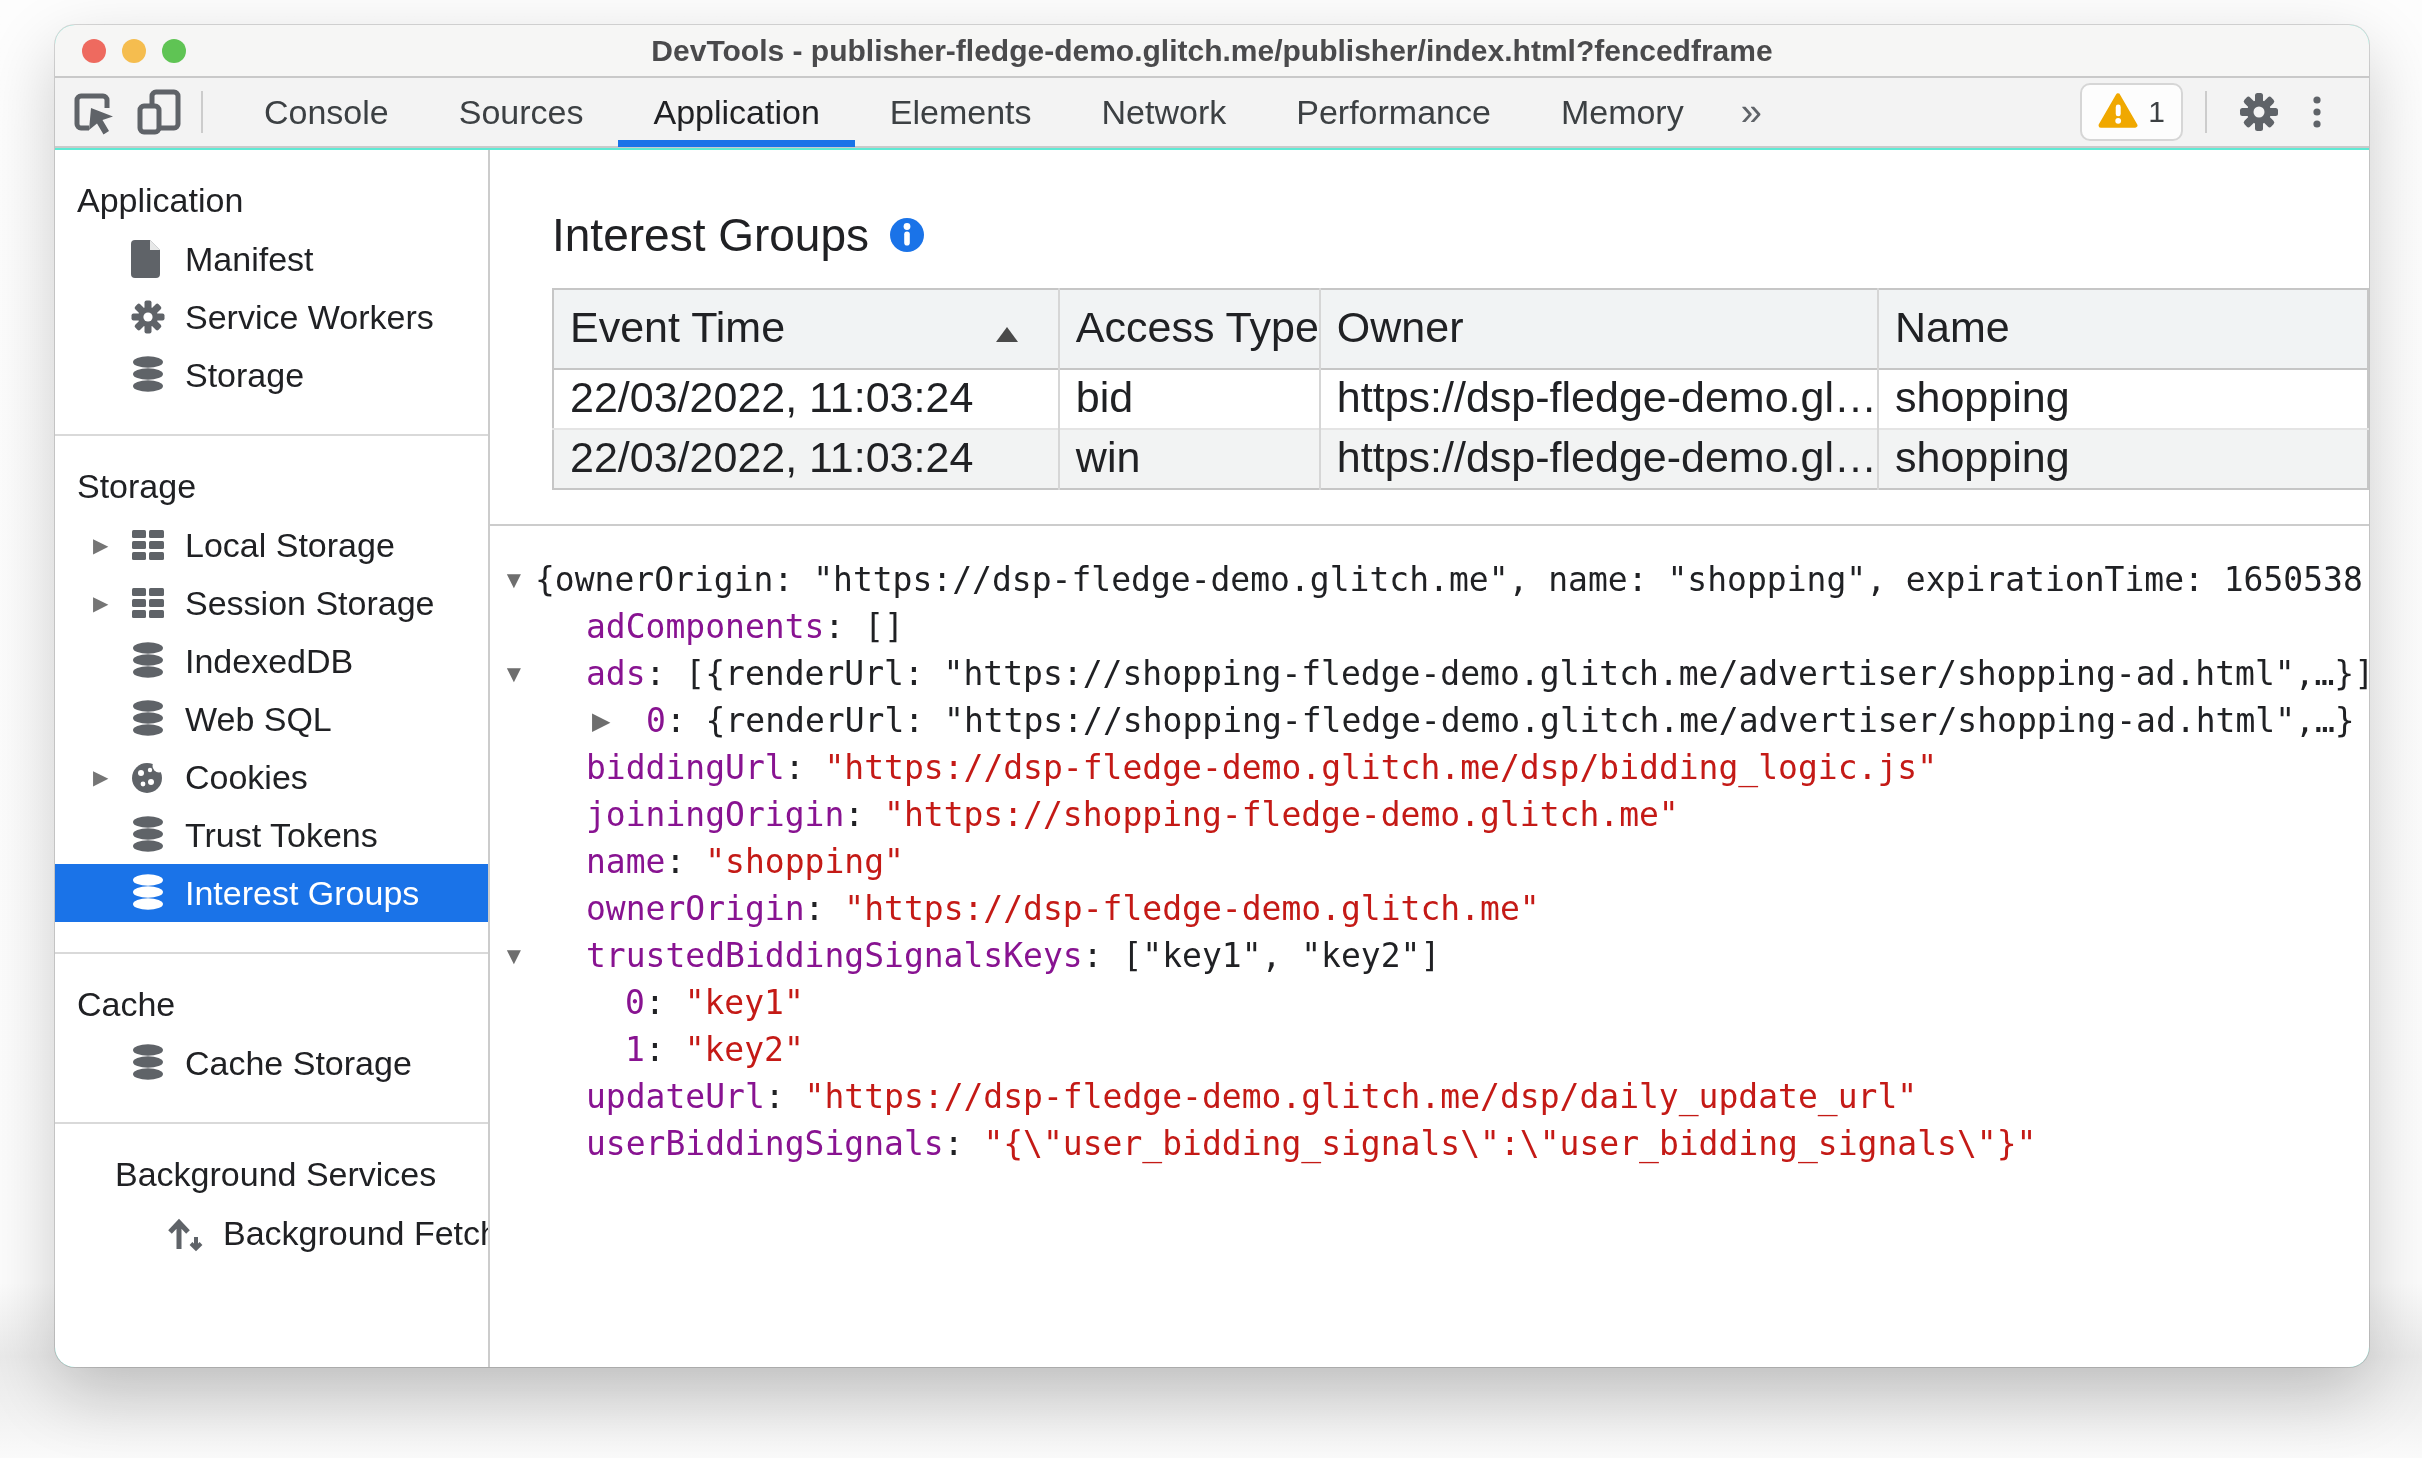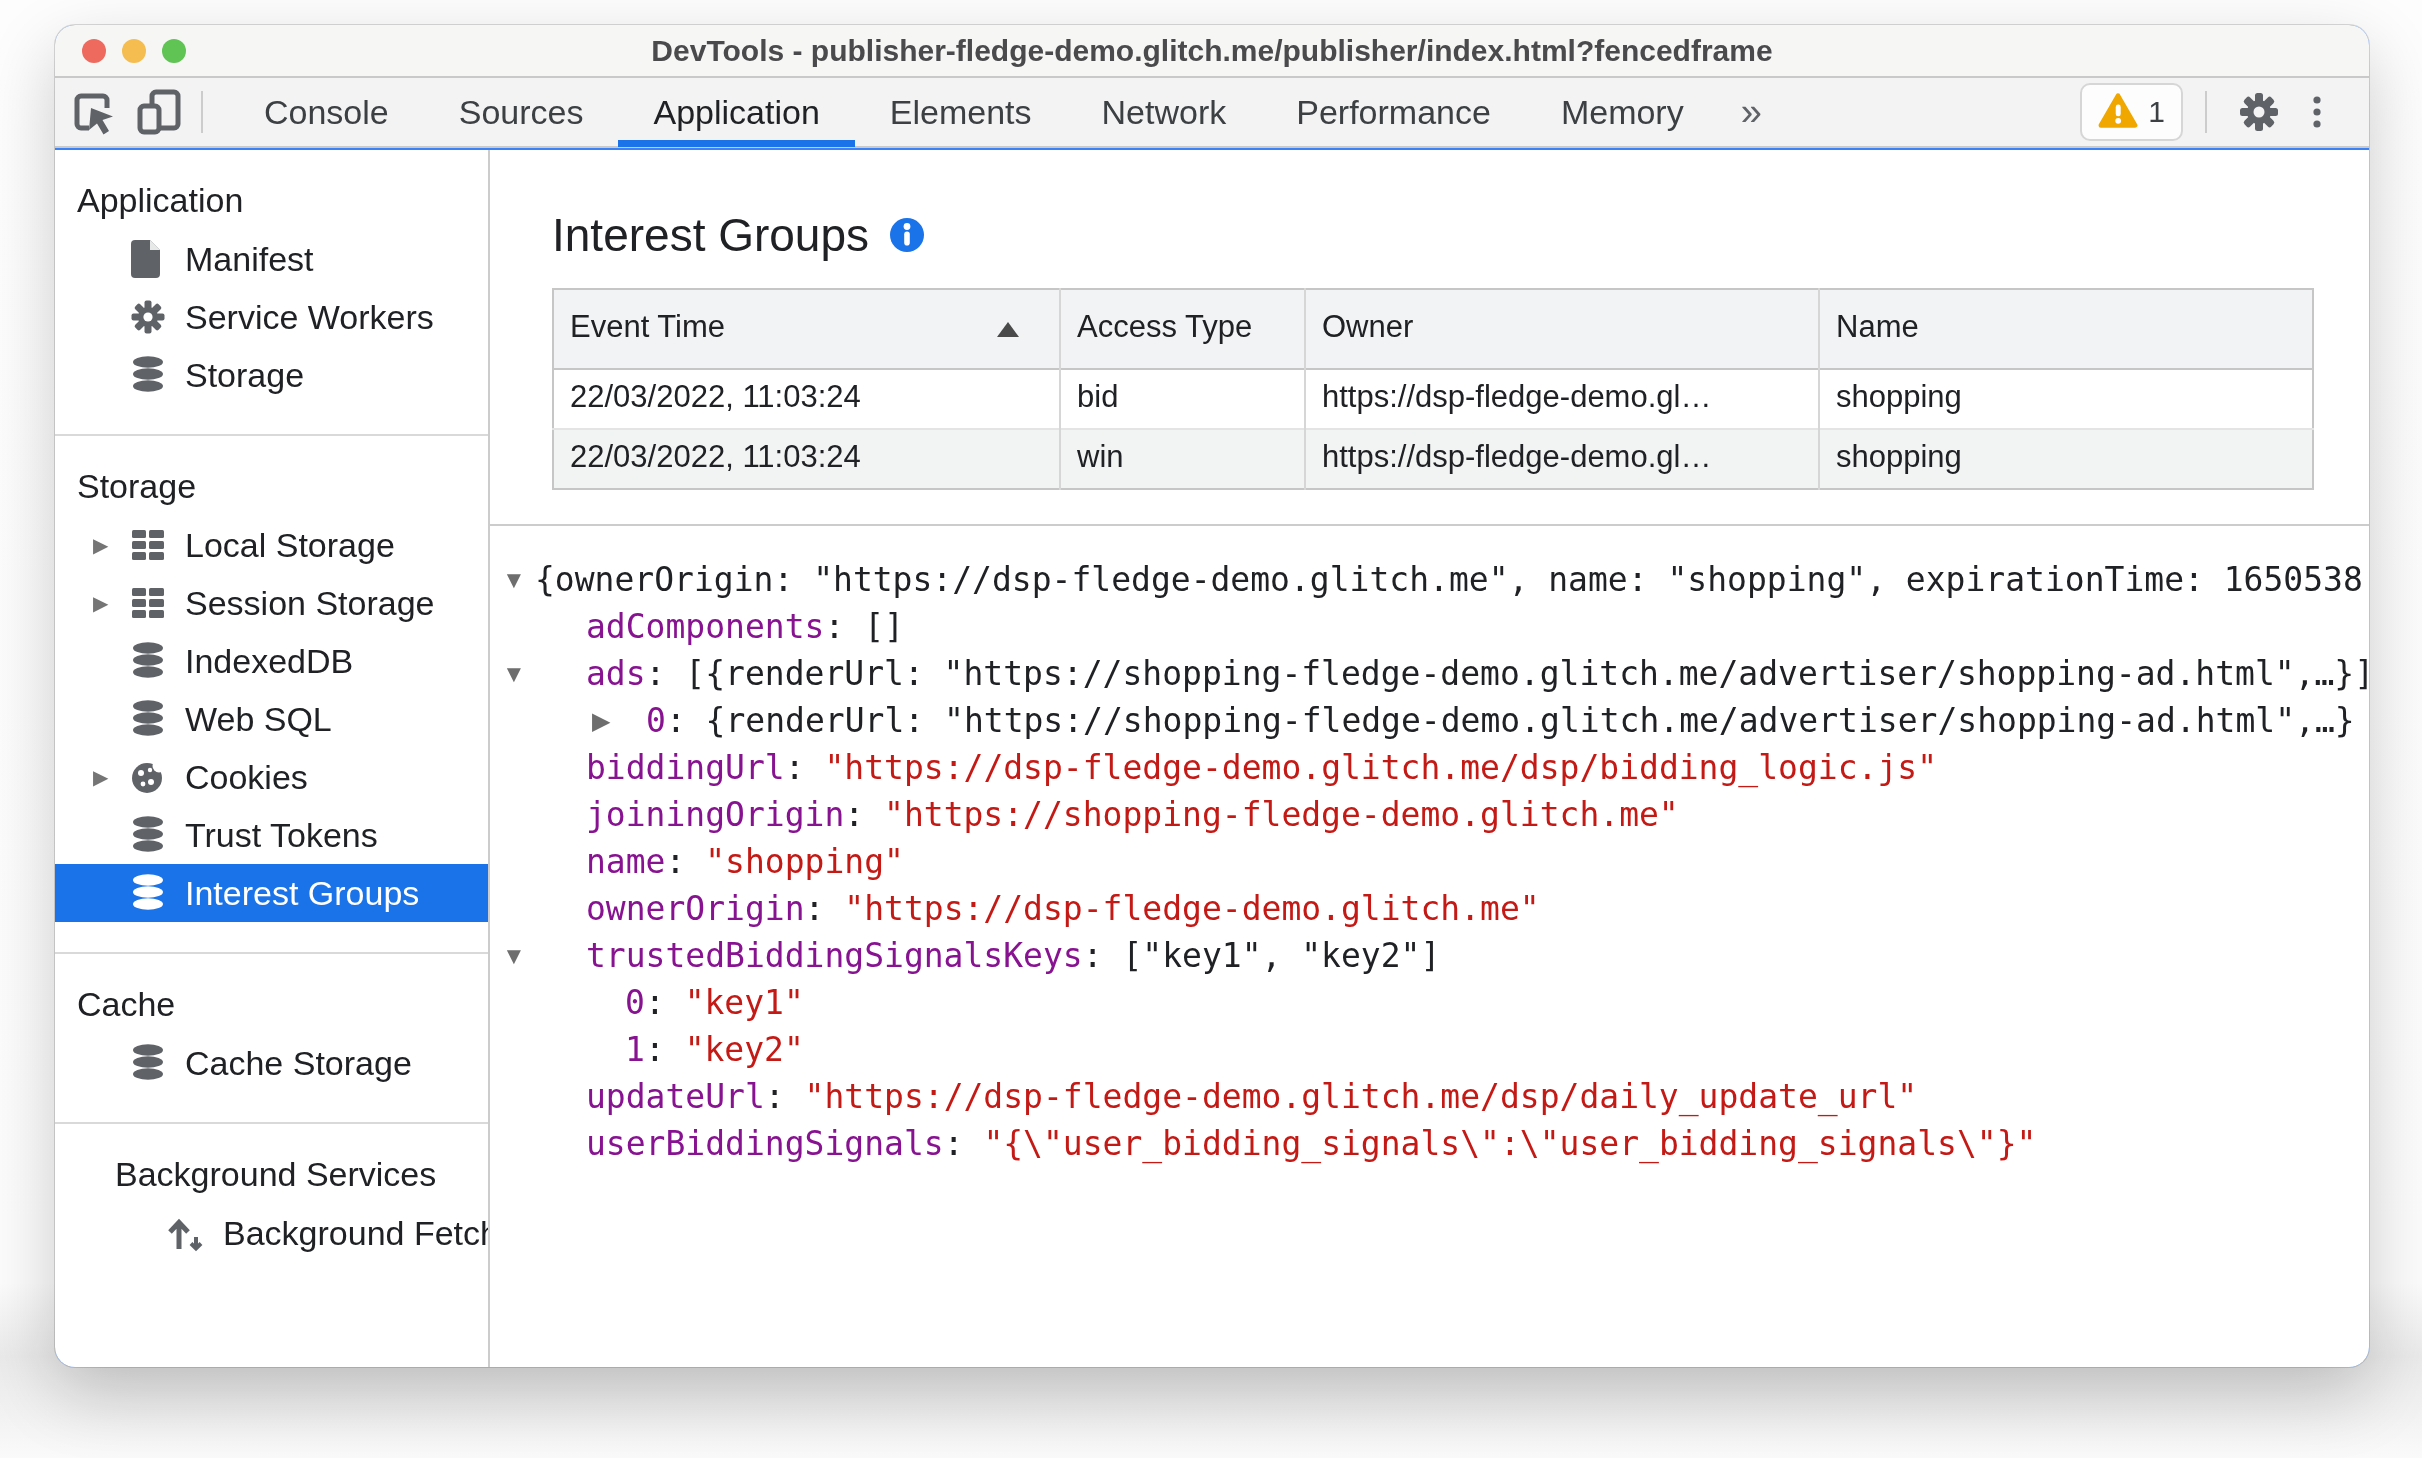--- a/index.html
+++ b/index.html
@@ -4,21 +4,21 @@
 <style>
   * { box-sizing: border-box; margin: 0; padding: 0; }
   html,body { width: 2422px; height: 1458px; }
   body {
     font-family: "Liberation Sans", sans-serif;
     background: linear-gradient(180deg,#fdfdfd 0%,#fcfcfc 88%,#eaeaea 93%,#f2f2f2 97%,#fafafa 100%);
     position: relative;
   }
   .window {
     position: absolute; left: 55px; top: 25px; width: 2314px; height: 1342px;
-    background: #3b82f6; border-radius: 20px; overflow: hidden;
+    background: #5eead4; border-radius: 20px; overflow: hidden;
     box-shadow: 0 0 0 1px rgba(0,0,0,.14), 0 26px 70px rgba(0,0,0,.20);
   }
   
   .titlebar {
     height: 53px; background: #f6f6f5; border-bottom: 2px solid #c9c9c9;
     display: flex; align-items: center; position: relative;
   }
   .traffic { display: flex; gap: 16px; margin-left: 27px; }
   .tl { width: 24px; height: 24px; border-radius: 50%; }
   .tl.red { background: #ee6a5f; } .tl.yellow { background: #f5bd4f; } .tl.green { background: #5fc454; }
@@ -58,21 +58,21 @@
   .sb-item.selected { background: #1a73e8; color: #fff; }
   .sb-item.selected .icon { color: #fff; }
   
   .main { flex: 1; overflow: hidden; background: #fff; }
   .panel-head { display: flex; align-items: center; margin: 58px 0 0 62px; }
   .panel-title { font-size: 46px; font-weight: 400; color: #202124; }
   .panel-head .icon { margin-left: 20px; margin-top: 4px; }
   
   table.ig { border-collapse: collapse; margin: 26px 0 0 62px; table-layout: fixed; background: #fff; }
   table.ig th, table.ig td {
-    font-size: 31px; font-weight: 400; color: #202124; text-align: left;
+    font-size: 43px; font-weight: 400; color: #202124; text-align: left;
     padding: 0 0 4px 16px; overflow: hidden; white-space: nowrap;
     border-right: 2px solid #d6d6d6;
   }
   table.ig th:last-child, table.ig td:last-child { border-right: none; }
   table.ig thead tr { height: 80px; background: #f1f3f4; }
   table.ig tbody tr { height: 60px; }
   table.ig tbody tr:nth-child(2n) { background: #f2f3f3; }
   table.ig { border: 2px solid #c6c6c6; }
   table.ig thead tr { border-bottom: 2px solid #c6c6c6; }
   table.ig tbody tr + tr { border-top: 2px solid #e4e4e4; }

